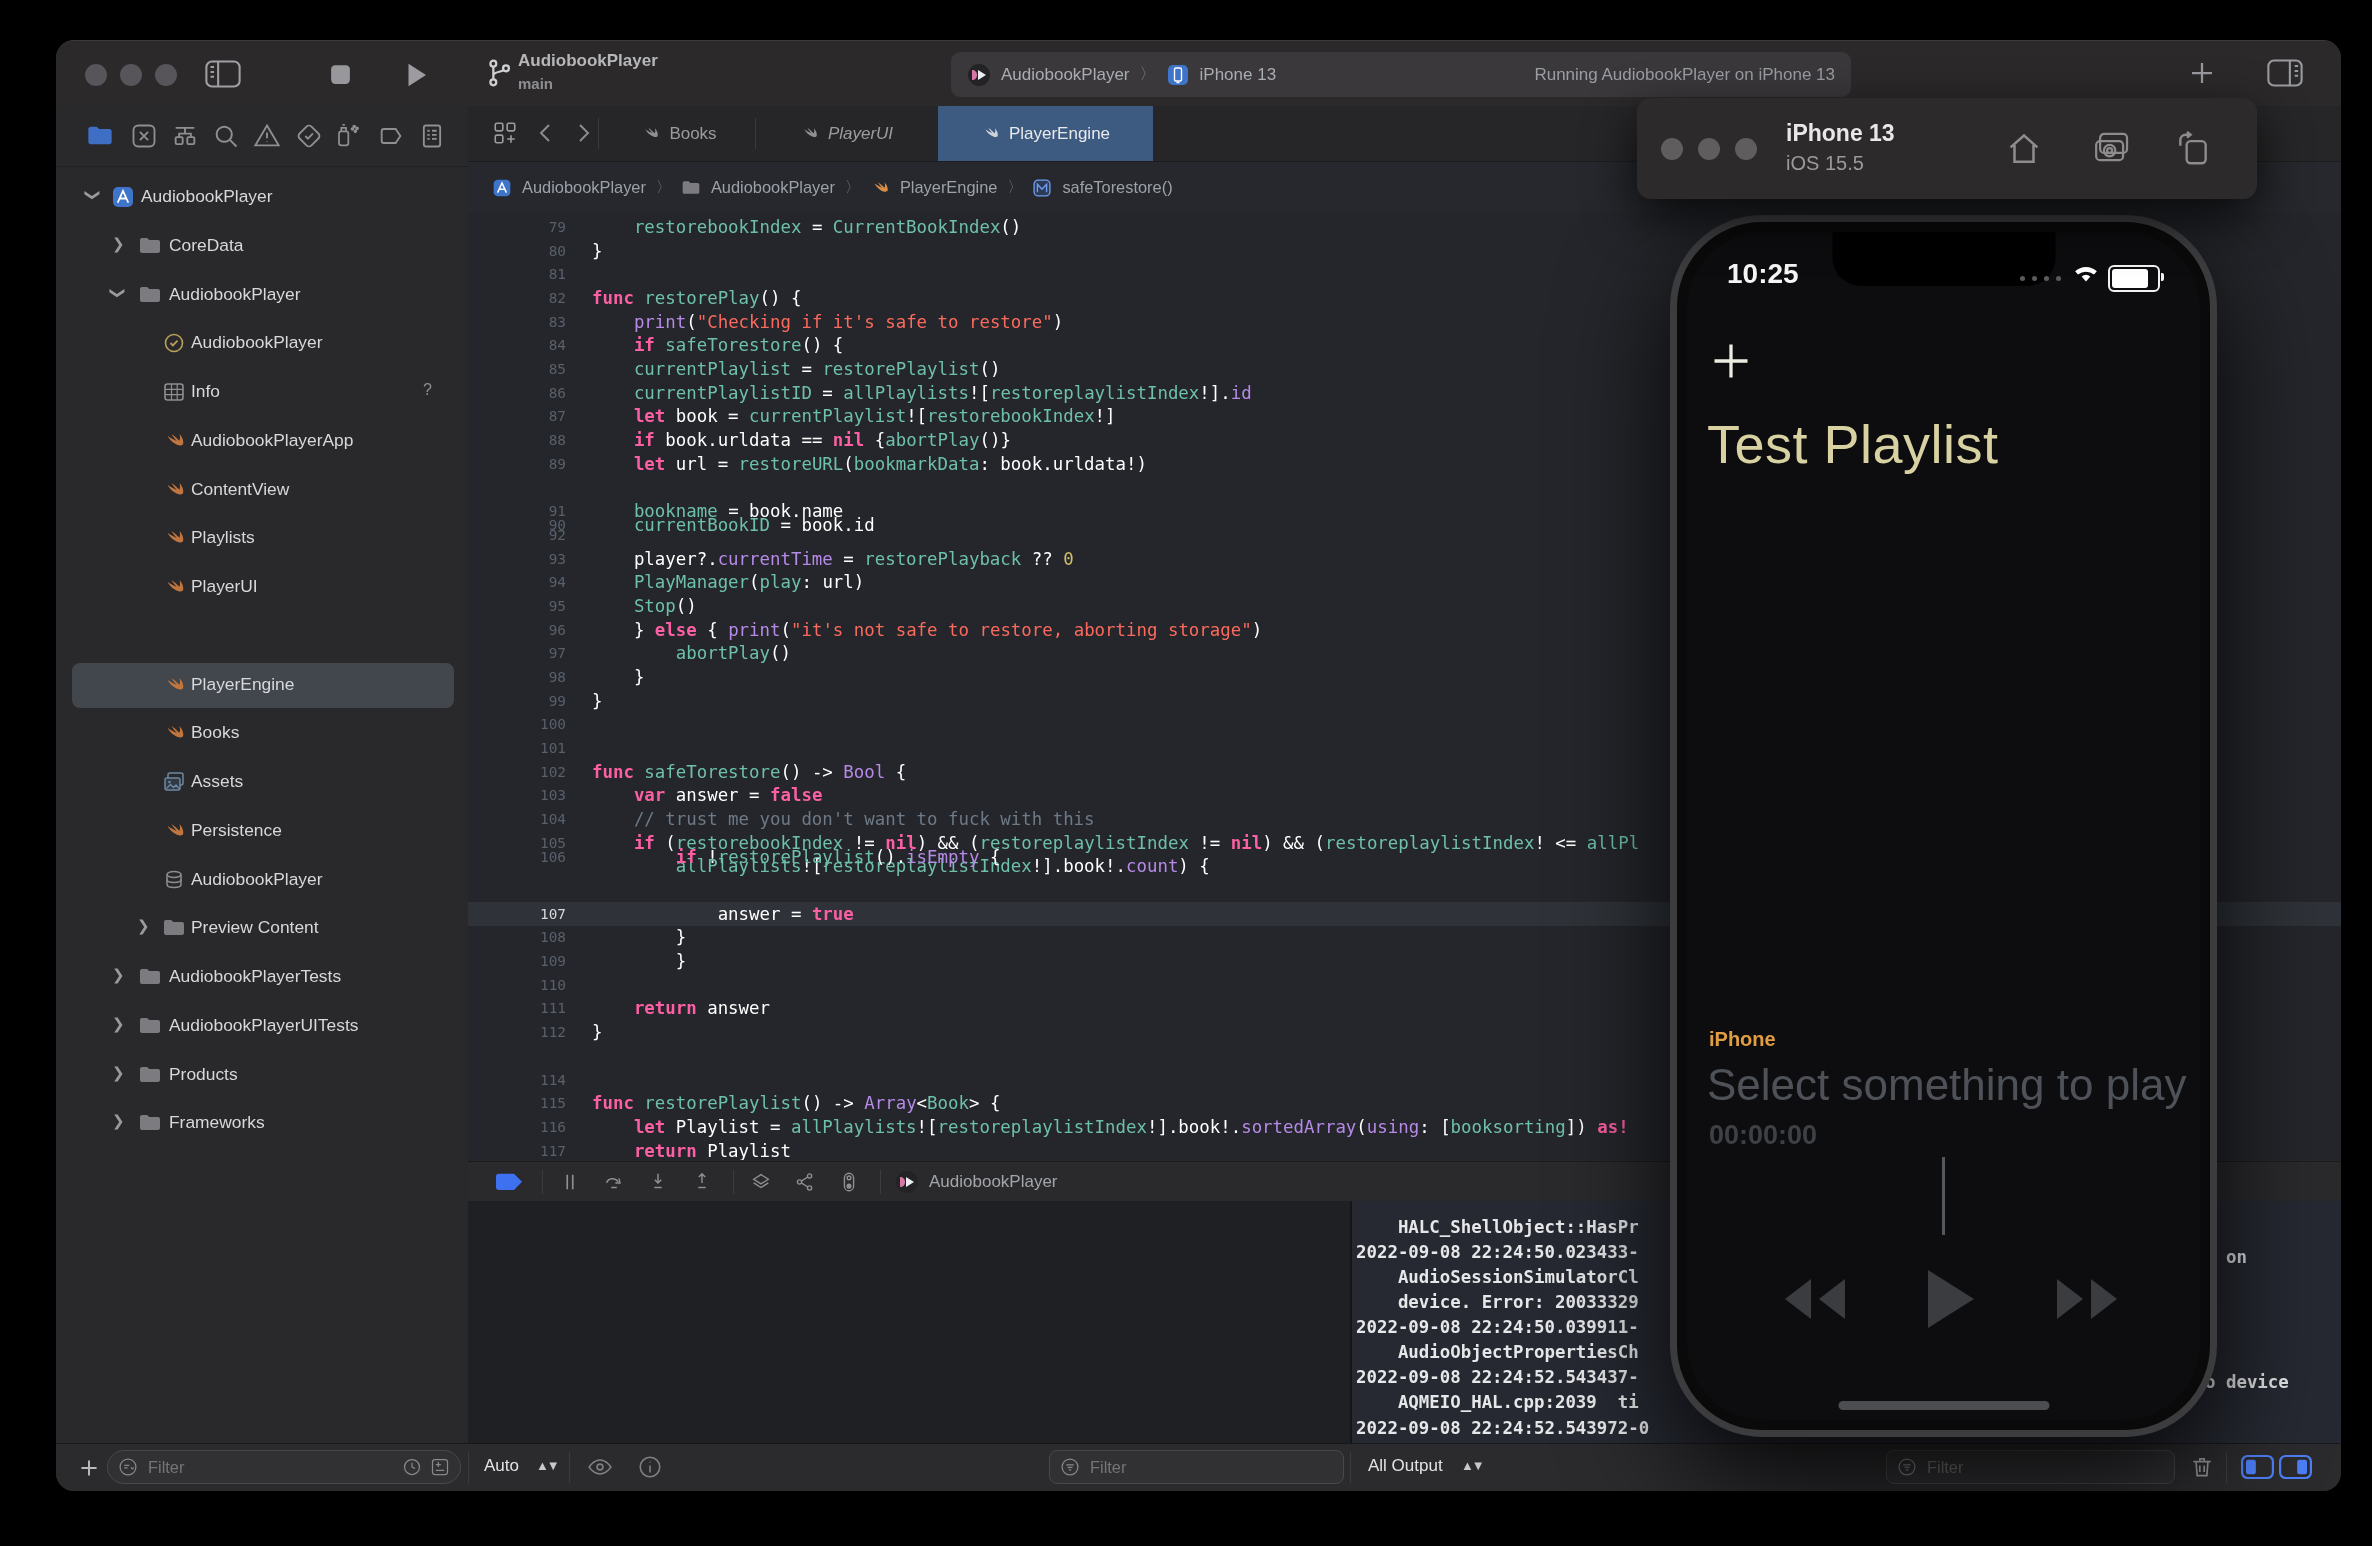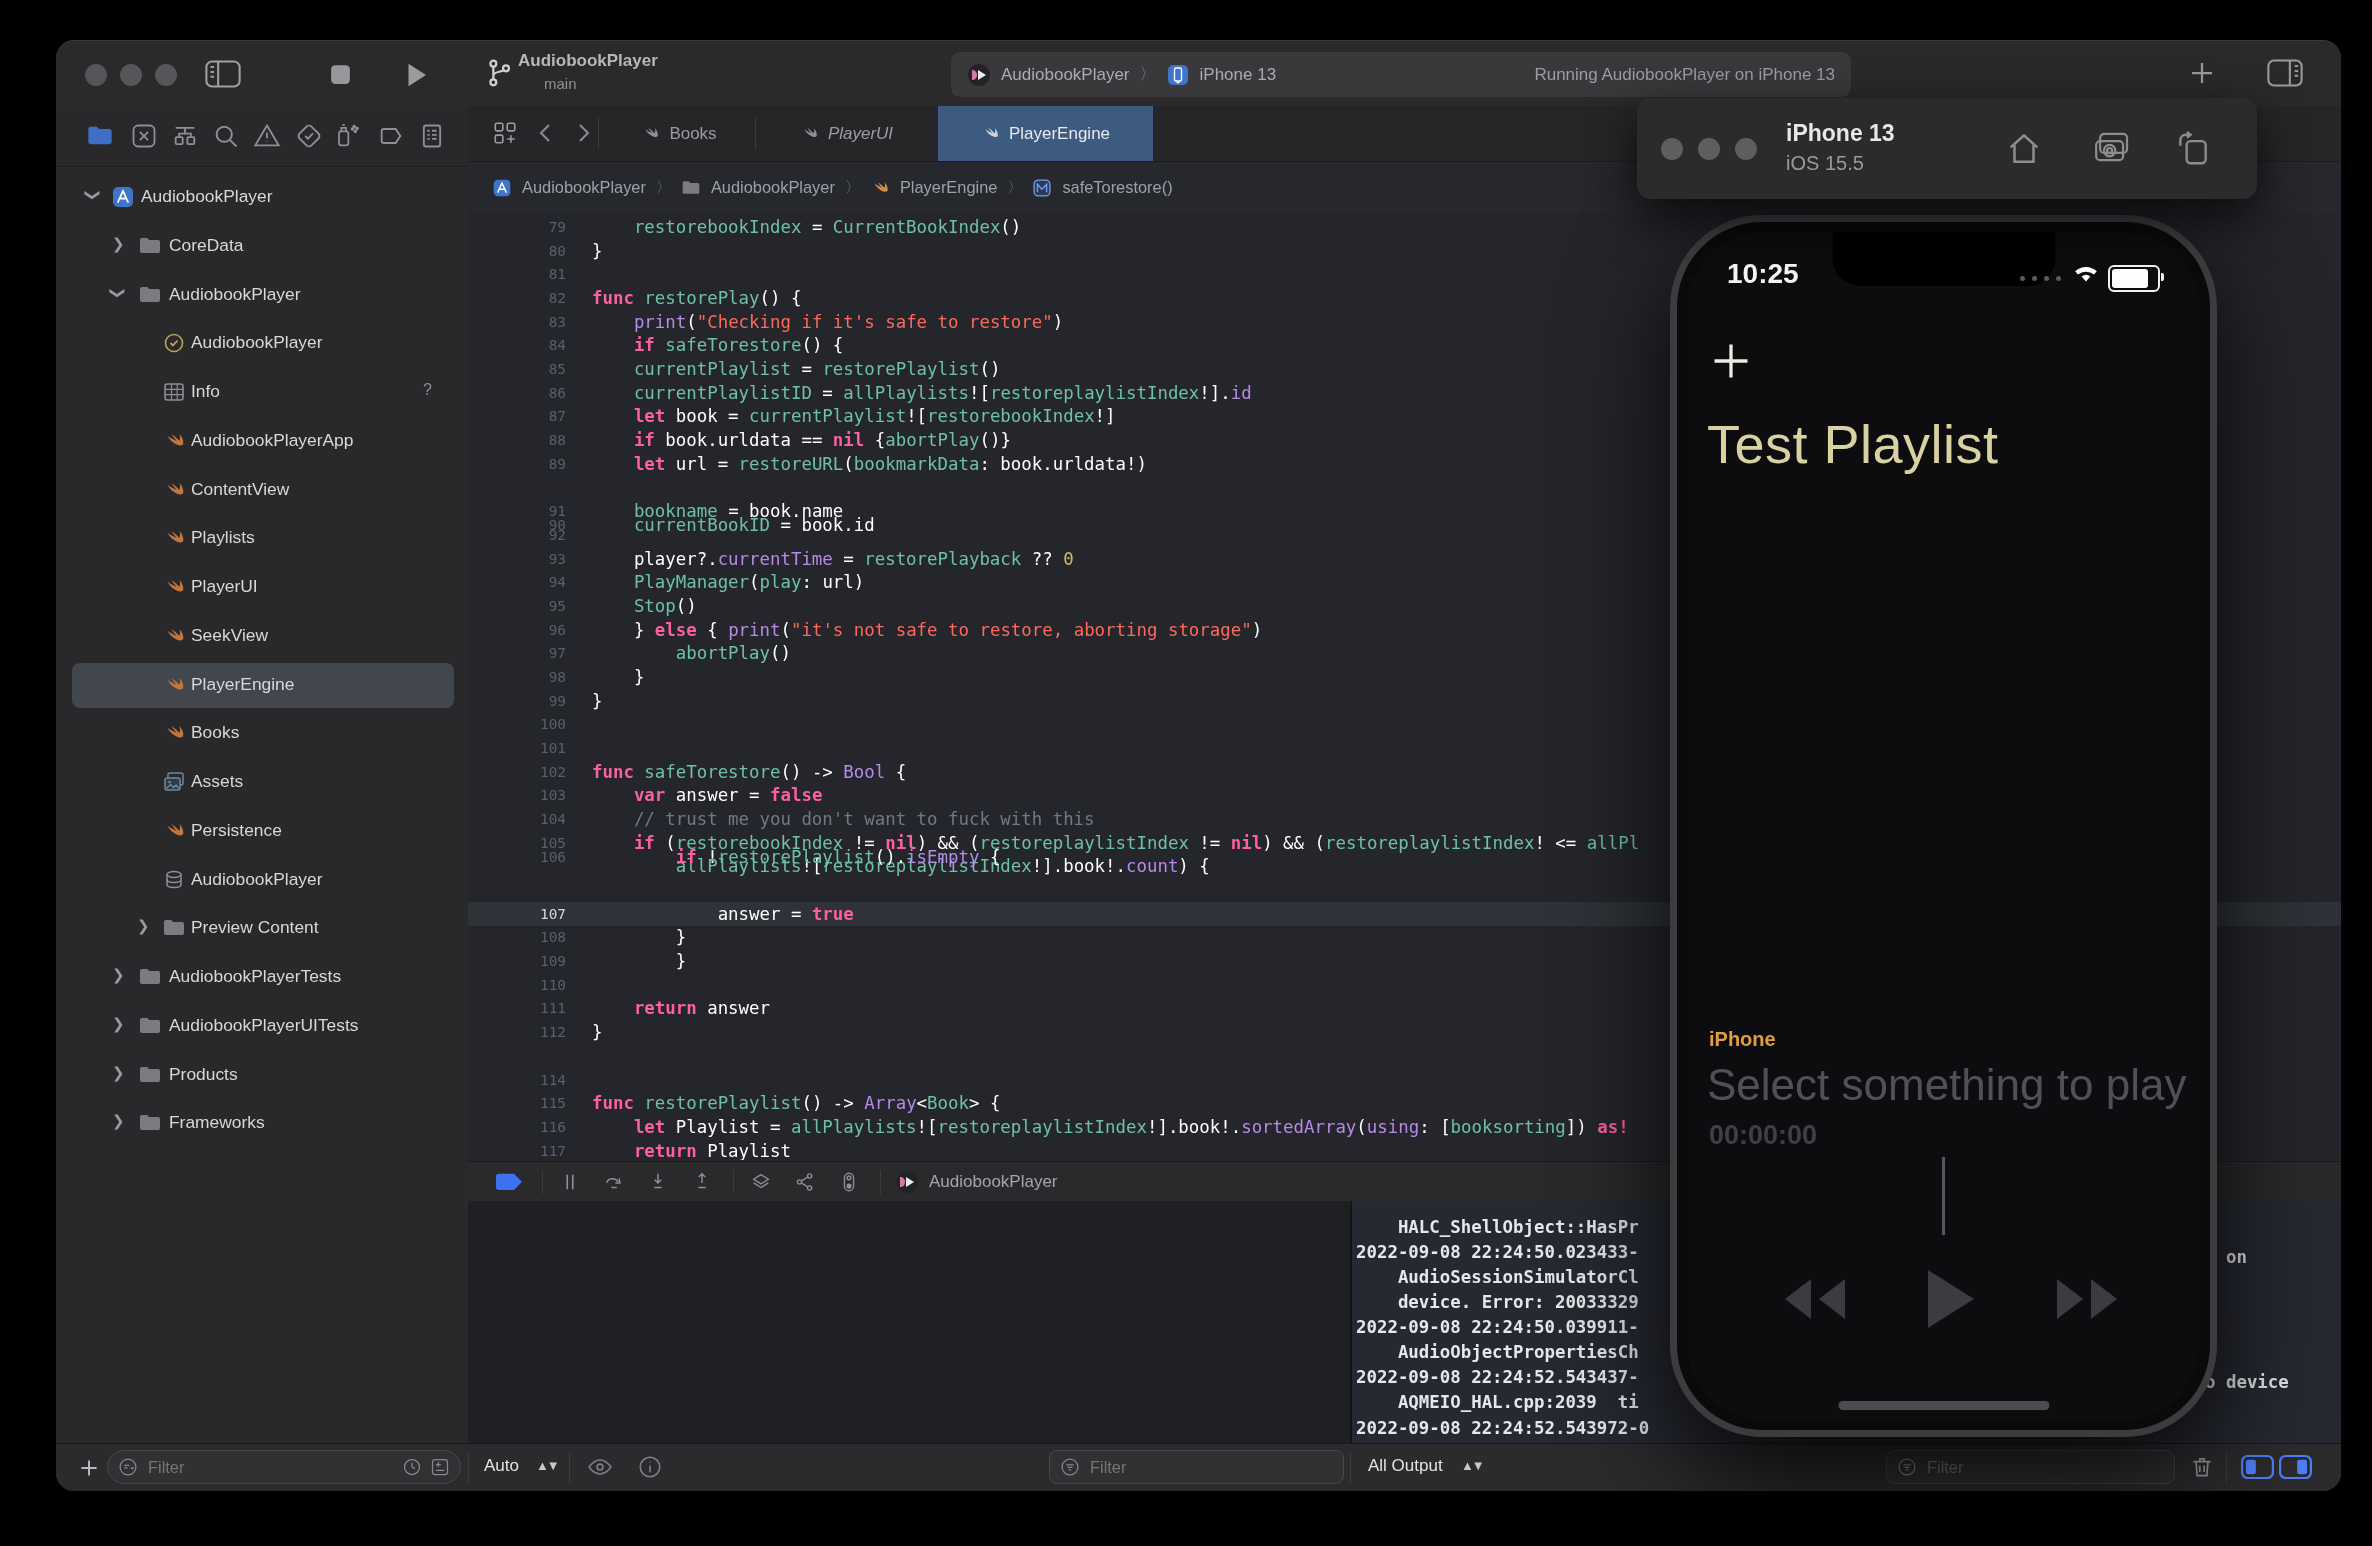--- a/index.html
+++ b/index.html
@@ -6,21 +6,21 @@
     font-family:"Liberation Sans",sans-serif;-webkit-font-smoothing:antialiased;}
   .desktop{position:absolute;inset:0;background:#000;}
   .win{position:absolute;left:56px;top:40px;width:2285px;height:1450px;background:#28282a;
     border-radius:18px;overflow:hidden;box-shadow:0 40px 119px rgba(0,0,0,.9);border-top:1px solid #3a3a3c;}
   
   .toolbar{position:absolute;left:0;top:0;width:100%;height:65px;background:#2b292a;border-bottom:1px solid #1d1d1f;}
   .tl{position:absolute;top:23px;width:22px;height:22px;border-radius:50%;background:#57555a;}
   .tbicon{position:absolute;top:18px;width:30px;height:30px;color:#a0a0a4;}
   .tbicon svg{width:100%;height:100%;}
   .scheme-name{position:absolute;left:462px;top:10px;font-size:17px;color:#b7b7ba;font-weight:700;}
-  .scheme-branch{position:absolute;left:488px;top:34px;font-size:15px;color:#8f8f93;}
+  .scheme-branch{position:absolute;left:462px;top:34px;font-size:15px;color:#8f8f93;font-weight:bold;}
   .runchip{position:absolute;left:895px;top:11px;width:900px;height:45px;background:#3a383b;border-radius:9px;
     display:flex;align-items:center;padding:0 16px;box-sizing:border-box;color:#a9acb1;font-size:17px;}
   .runchip .sep{color:#7c8087;margin:0 10px;font-size:16px;}
   .status{margin-left:auto;color:#9a9da2;font-size:17px;}
   
   .navcol{position:absolute;left:0;top:65px;width:412px;bottom:47px;background:#29292b;border-right:1px solid #1c1c1e;}
   .naviconbar{position:absolute;left:0;top:0;width:100%;height:60px;border-bottom:1px solid #202022;}
   .navico{position:absolute;top:16px;width:28px;height:28px;color:#8e8e93;}
   .navico svg{width:100%;height:100%;}
   .outline{position:absolute;left:0;top:67px;right:0;bottom:55px;overflow:hidden;}
@@ -290,26 +290,20 @@
                 <path fill="#c2763f" d="M21 15.5c1-3-.5-7-3.5-10.5.8 2.6.7 5-.1 6.8C15 9.3 12 6.6 9.5 5c1.2 2.3 3.2 4.8 5.3 6.9C12 10.8 8.6 9 5.5 6.7c1.2 2.7 3.8 5.5 6.9 7.6 1.7 1.1 3.5 1.9 5 2.1 1.3.2 2.4 0 3-.7.3-.3 1-.2 1.6.4z"></path>
               </svg></span>
             <span class="nlabel" style="left:135px">Playlists</span>
           </div>
           <div class="nrow" style="top: 390px;">
             <span class="nicon" style="left:106px"><svg viewBox="0 0 24 24">
                 <path fill="#c2763f" d="M21 15.5c1-3-.5-7-3.5-10.5.8 2.6.7 5-.1 6.8C15 9.3 12 6.6 9.5 5c1.2 2.3 3.2 4.8 5.3 6.9C12 10.8 8.6 9 5.5 6.7c1.2 2.7 3.8 5.5 6.9 7.6 1.7 1.1 3.5 1.9 5 2.1 1.3.2 2.4 0 3-.7.3-.3 1-.2 1.6.4z"></path>
               </svg></span>
             <span class="nlabel" style="left:135px">PlayerUI</span>
           </div>
-          <div class="nrow" style="top: 439px;">
-            <span class="nicon" style="left:106px"><svg viewBox="0 0 24 24">
-                <path fill="#c2763f" d="M21 15.5c1-3-.5-7-3.5-10.5.8 2.6.7 5-.1 6.8C15 9.3 12 6.6 9.5 5c1.2 2.3 3.2 4.8 5.3 6.9C12 10.8 8.6 9 5.5 6.7c1.2 2.7 3.8 5.5 6.9 7.6 1.7 1.1 3.5 1.9 5 2.1 1.3.2 2.4 0 3-.7.3-.3 1-.2 1.6.4z"></path>
-              </svg></span>
-            <span class="nlabel" style="left:135px">SeekView</span>
-          </div>
           <div class="nrow sel" style="top: 488px;">
             <span class="nicon" style="left:106px"><svg viewBox="0 0 24 24">
                 <path fill="#c2763f" d="M21 15.5c1-3-.5-7-3.5-10.5.8 2.6.7 5-.1 6.8C15 9.3 12 6.6 9.5 5c1.2 2.3 3.2 4.8 5.3 6.9C12 10.8 8.6 9 5.5 6.7c1.2 2.7 3.8 5.5 6.9 7.6 1.7 1.1 3.5 1.9 5 2.1 1.3.2 2.4 0 3-.7.3-.3 1-.2 1.6.4z"></path>
               </svg></span>
             <span class="nlabel" style="left:135px">PlayerEngine</span>
           </div>
           <div class="nrow" style="top: 536px;">
             <span class="nicon" style="left:106px"><svg viewBox="0 0 24 24">
                 <path fill="#c2763f" d="M21 15.5c1-3-.5-7-3.5-10.5.8 2.6.7 5-.1 6.8C15 9.3 12 6.6 9.5 5c1.2 2.3 3.2 4.8 5.3 6.9C12 10.8 8.6 9 5.5 6.7c1.2 2.7 3.8 5.5 6.9 7.6 1.7 1.1 3.5 1.9 5 2.1 1.3.2 2.4 0 3-.7.3-.3 1-.2 1.6.4z"></path>
               </svg></span>

